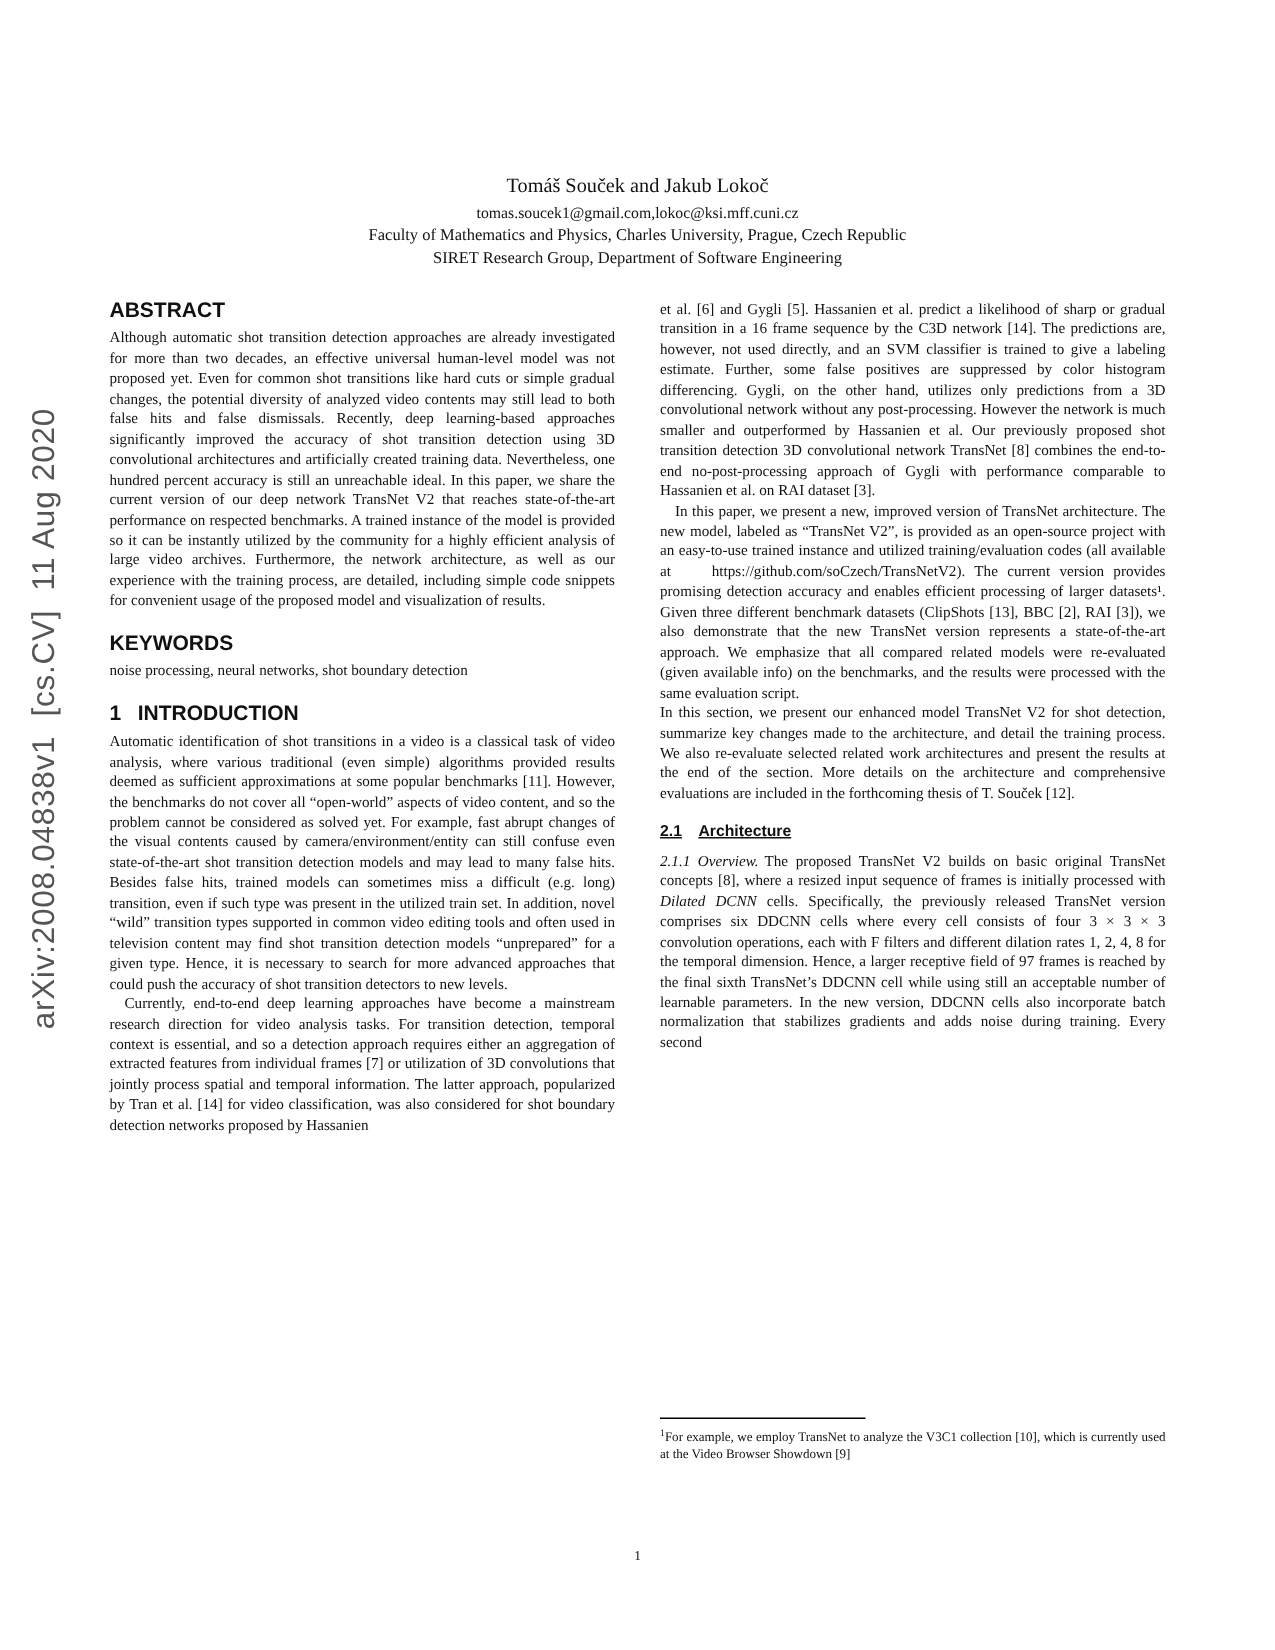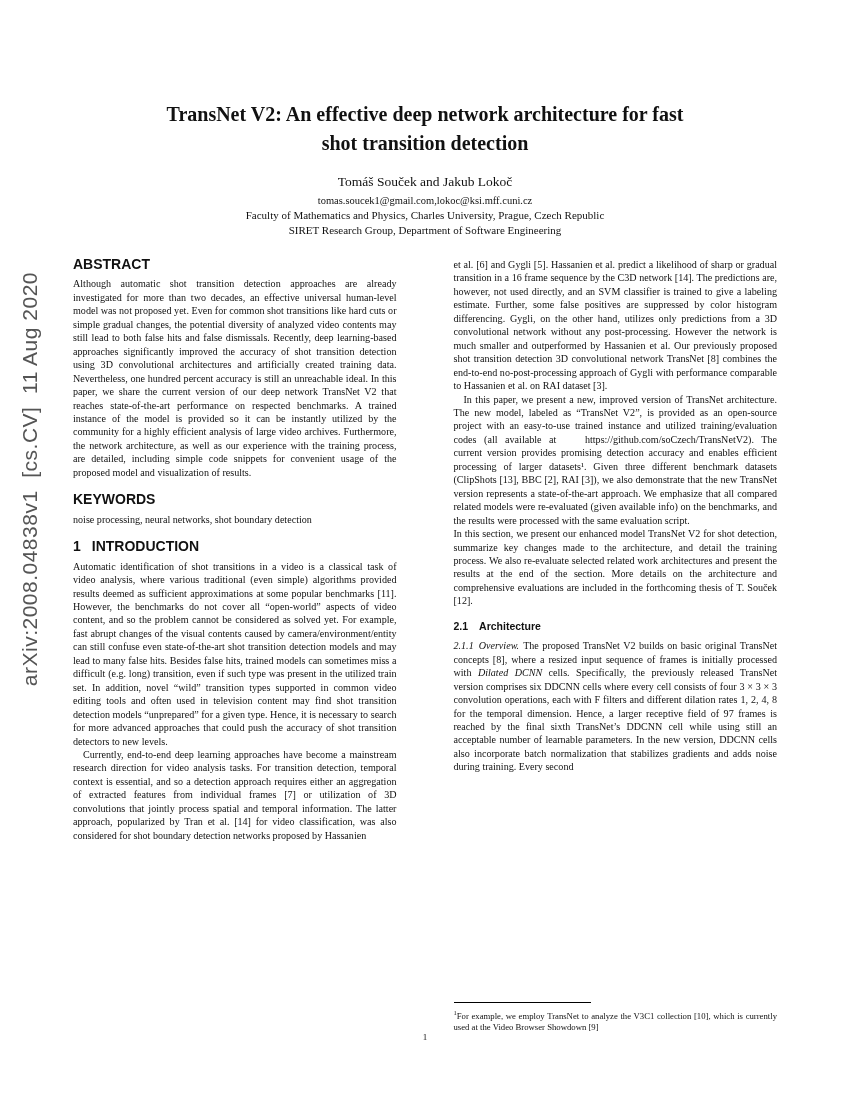--- a/index.html
+++ b/index.html
@@ -38,33 +38,33 @@
     padding:0 73px;
     margin-top:22px;
   }
   .col {
     width:337px;
     font-size:10.1px;
     line-height:13.45px;
     text-align:justify;
     hyphens:auto; -webkit-hyphens:auto;
   }
-  .col-right { display:flex; flex-direction:column; height:775px;margin-left:27px; }
+  .col-right { display:flex; flex-direction:column; height:775px; }
   .col p { margin:0; }
   p.indent { text-indent:10px; }
   h2.sec {
     font-family:"Liberation Sans", sans-serif;
     font-size:14px; font-weight:bold;
     margin:14px 0 6px; text-align:left;
   }
   h2.sec:first-child { margin-top:0; }
   h3.subsec {
     font-family:"Liberation Sans", sans-serif;
     font-size:10.5px; font-weight:bold;
-    margin:12px 0 6px; text-align:left;
+    margin:12px 0 6px; text-align:left;text-decoration:underline;
   }
   .sec-num { margin-right:11px; }
   .run-label { font-style:italic; margin-right:5px; }
   .run-title { font-style:italic; margin-right:4px; }
   .it { font-style:italic; }
   .link { color:#111111; text-decoration:none; cursor:pointer;padding-left:21px; }
   .footnote {
     margin-top:auto;
     font-size:8.7px; line-height:11.2px;
     text-align:justify;
@@ -81,24 +81,20 @@
   }
 </style>
 </head>
 <body>
 
 <div class="page">
 
   <div class="arxiv-stamp">arXiv:2008.04838v1  [cs.CV]  11 Aug 2020</div>
 
   <div class="header">
-    <h1 class="title">
-      <span>TransNet V2: An effective deep network architecture for fast</span>
-      <span>shot transition detection</span>
-    </h1>
     <div class="authors">Tomáš Souček and Jakub Lokoč</div>
     <div class="email">tomas.soucek1@gmail.com,lokoc@ksi.mff.cuni.cz</div>
     <div class="affil">Faculty of Mathematics and Physics, Charles University, Prague, Czech Republic</div>
     <div class="affil">SIRET Research Group, Department of Software Engineering</div>
   </div>
 
   <div class="columns">
 
     <div class="col">
       <h2 class="sec">ABSTRACT</h2>

